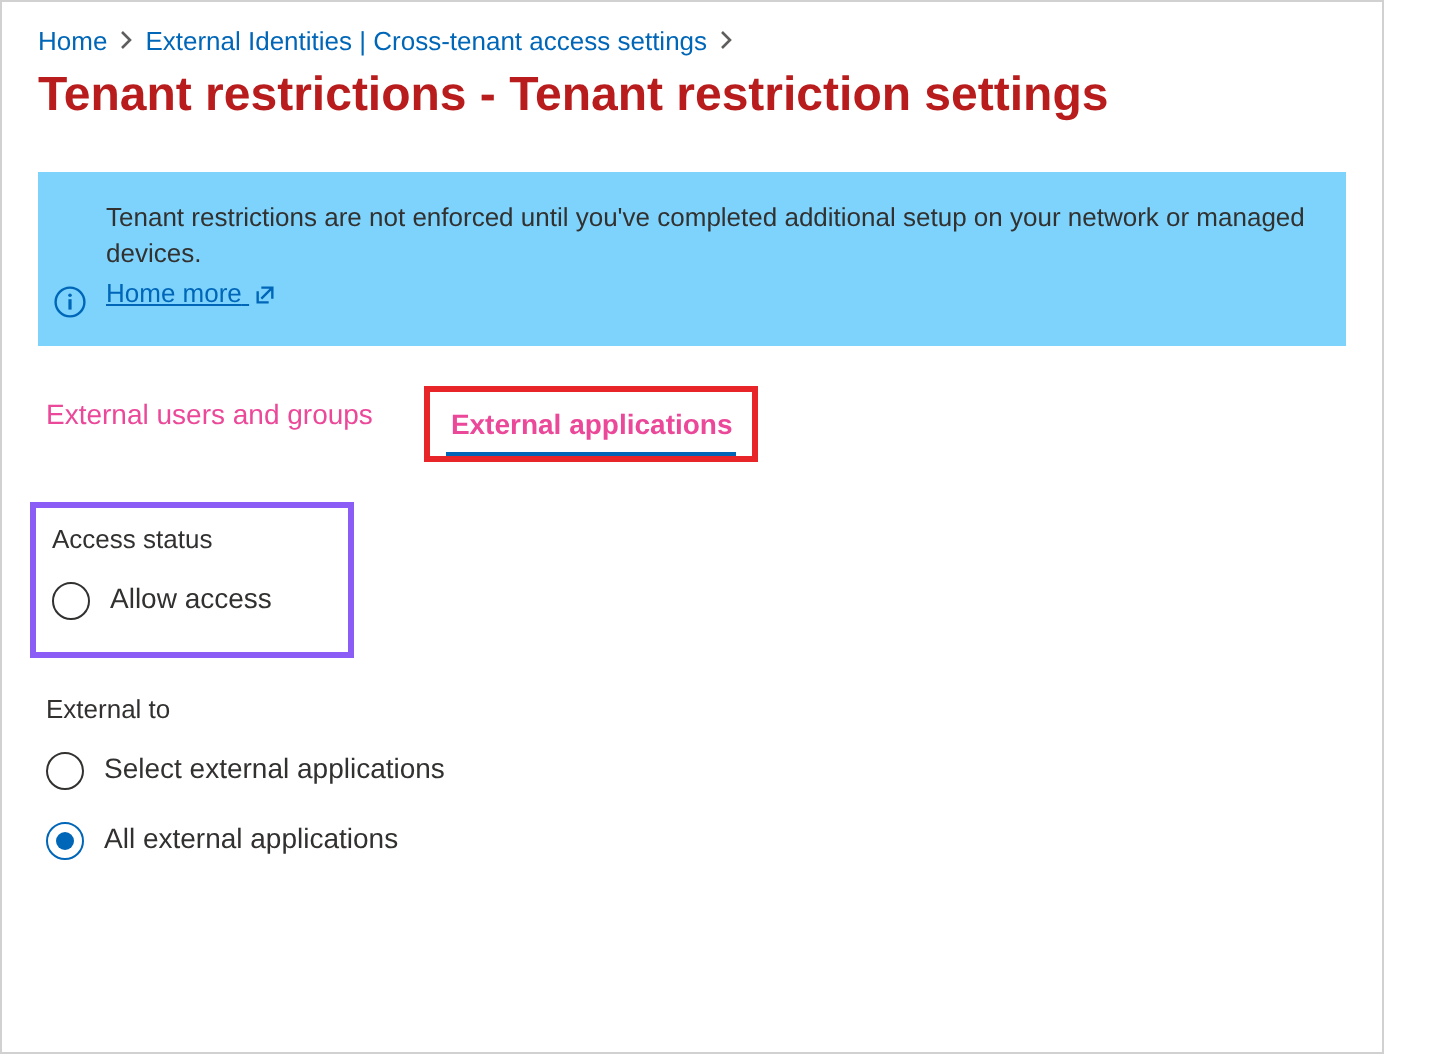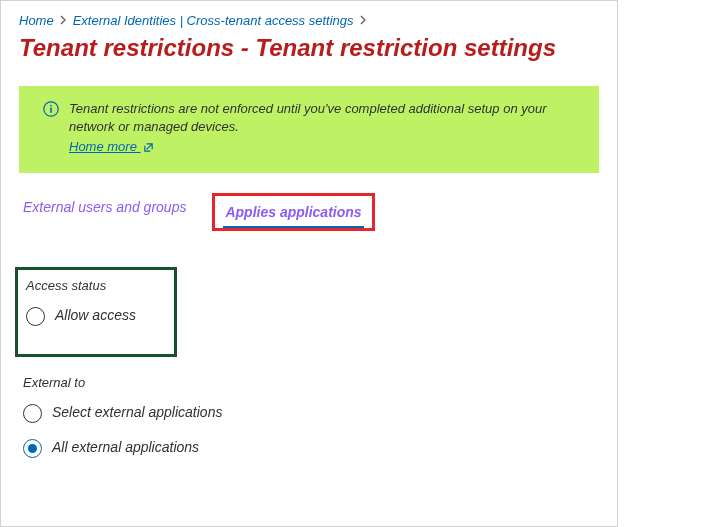--- a/index.html
+++ b/index.html
@@ -4,27 +4,26 @@
 <style>
   * { box-sizing: border-box; }
   html, body {
     margin: 0; padding: 0;
     font-family: "Segoe UI", -apple-system, BlinkMacSystemFont, sans-serif;
     font-size: 13px;
     color: #323130;
     background: #fff;
   }
   .page {
-    width: 618px;
+    width: 692px;
     height: 527px;
     border: 1px solid #d1d1d1;
     padding: 12px 18px 0 18px;
     position: relative;
     overflow: hidden;
-    font-style: italic;
   }
   .breadcrumb {
     display: flex;
     align-items: center;
     gap: 6px;
     font-size: 13px;
     margin-bottom: 6px;
   }
   .breadcrumb a {
     color: #0066b8;
@@ -32,25 +31,25 @@
     cursor: pointer;
   }
   .bc-sep { color: #605e5c; font-size: 12px; }
   h1.page-title {
     font-size: 24px;
     font-weight: 600;
     margin: 2px 0 18px 0;
     color: #b91c1c;
   }
   .info-banner {
-    background: #bef264;
-    padding: 14px 24px;
+    background: #7dd3fc;
+    padding: 14px 8px;
     margin: 24px 0 20px 0;
     display: flex;
-    align-items: flex-start;
+    align-items: flex-end;
     gap: 10px;
     font-size: 13px;
     line-height: 1.4;
     color: #323130;
   }
   .info-banner .info-icon {
     flex: 0 0 auto;
     width: 16px; height: 16px;
     margin-top: 1px;
   }
@@ -64,21 +63,21 @@
   .tabs {
     display: flex;
     gap: 24px;
     border-bottom: 0;
     margin-top: 10px;
     padding-left: 2px;
   }
   .tab {
     padding: 6px 2px 8px 2px;
     font-size: 14px;
-    color: #8b5cf6;
+    color: #ec4899;
     cursor: pointer;
     position: relative;
   }
   .tab.active {
     font-weight: 600;
   }
   .tab.active::after {
     content: "";
     position: absolute;
     left: 0; right: 0; bottom: 0;
@@ -115,24 +114,24 @@
   }
   .radio-inner {
     width: 9px; height: 9px;
     border-radius: 50%;
     background: #0066b8;
     display: none;
   }
   .radio-row.checked .radio-inner { display: block; }
   .radio-label { font-size: 14px; }
   .access-box {
-    border: 3px solid #14532d;
-    padding: 4px 12px 20px 4px;
+    border: 3px solid #8b5cf6;
+    padding: 4px 12px 8px 4px;
     width: 162px;
-    margin-top: 36px;
+    margin-top: 20px;
     margin-left: -4px;
   }
 </style>
 </head>
 <body>
 
 <div class="page">
 
   <nav class="breadcrumb">
     <a>Home</a>
@@ -171,21 +170,21 @@
             </svg>
           </span>
         </a>
       </div>
     </div>
   </div>
 
   <div class="tabs">
     <div class="tab">External users and groups</div>
     <div class="tab-highlight">
-      <div class="tab active">Applies applications</div>
+      <div class="tab active">External applications</div>
     </div>
   </div>
 
   <div class="access-box">
     <div class="section-label" style="margin-top:4px;">Access status</div>
 
     <div class="radio-row">
       <span class="radio-outer"></span>
       <span class="radio-label">Allow access</span>
     </div>

